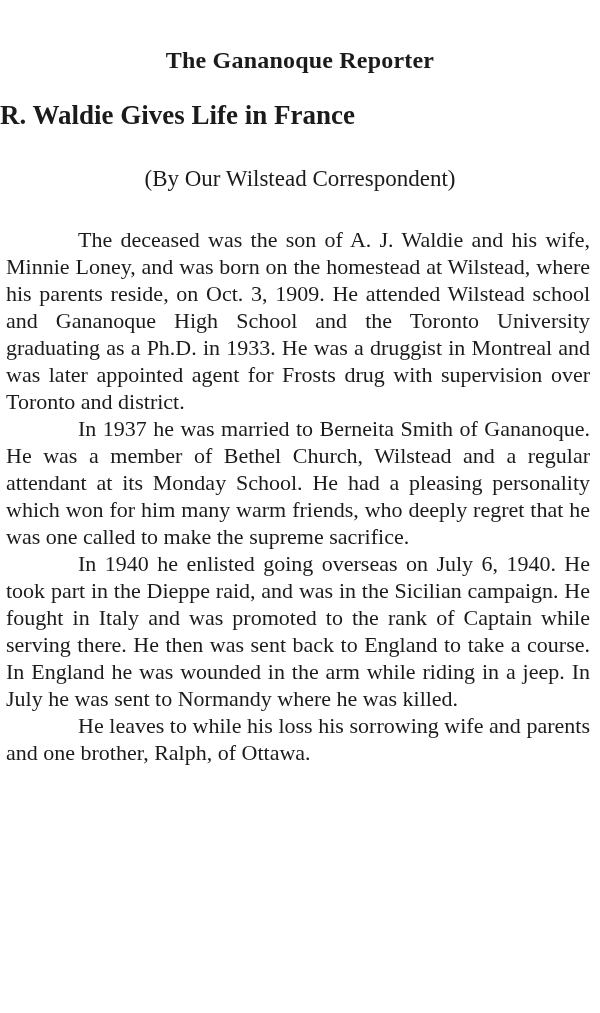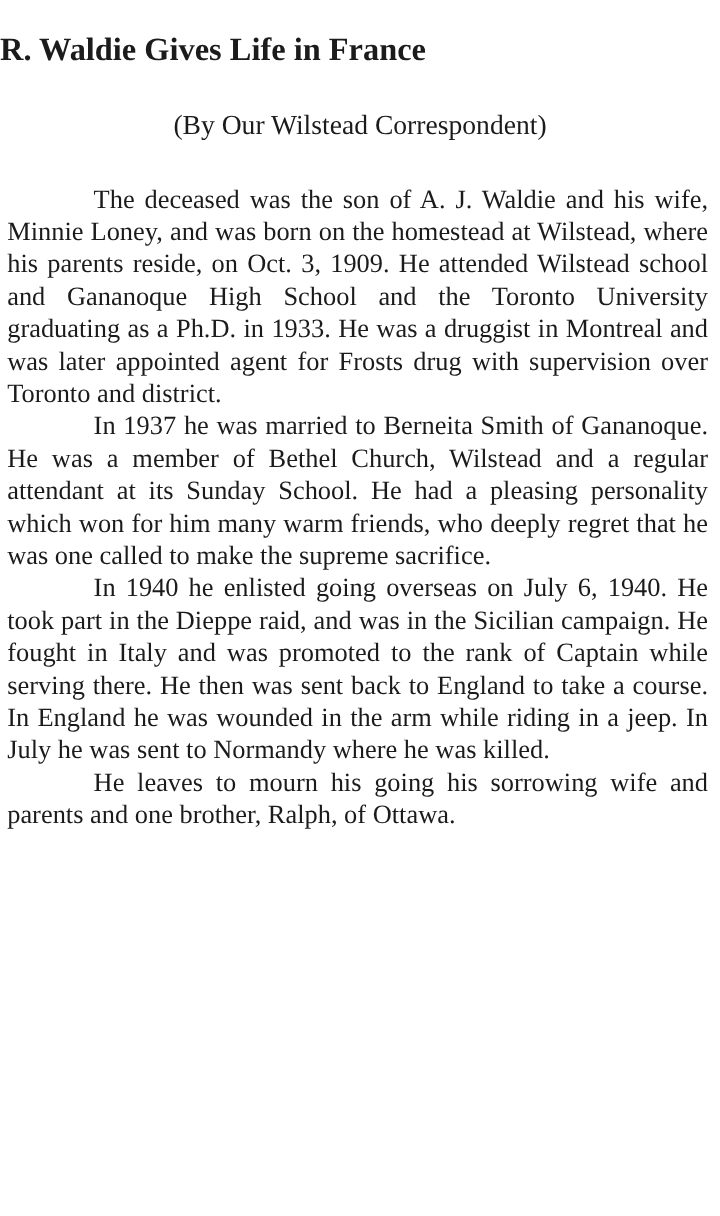--- a/index.html
+++ b/index.html
@@ -46,24 +46,25 @@
   }
   .article-body p {
     margin: 0;
     text-indent: 72px;
   }
 </style>
 </head>
 <body>
 
 <div class="page">
+  <div class="masthead">The Gananoque Reporter</div>
 
   <h1 class="headline">R. Waldie Gives Life in France</h1>
 
   <div class="byline">(By Our Wilstead Correspondent)</div>
 
   <div class="article-body">
     <p>The deceased was the son of A. J. Waldie and his wife, Minnie Loney, and was born on the homestead at Wilstead, where his parents reside, on Oct. 3, 1909.  He attended Wilstead school and Gananoque High School and the Toronto University graduating as a Ph.D. in 1933.  He was a druggist in Montreal and was later appointed agent for Frosts drug with supervision over Toronto and district.</p>
-    <p>In 1937 he was married to Berneita Smith of Gananoque.  He was a member of Bethel Church, Wilstead and a regular attendant at its Sunday School.  He had a pleasing personality which won for him many warm friends, who deeply regret that he was one called to make the supreme sacrifice.</p>
+    <p>In 1937 he was married to Berneita Smith of Gananoque.  He was a member of Bethel Church, Wilstead and a regular attendant at its Monday School.  He had a pleasing personality which won for him many warm friends, who deeply regret that he was one called to make the supreme sacrifice.</p>
     <p>In 1940 he enlisted going overseas on July 6, 1940.  He took part in the Dieppe raid, and was in the Sicilian campaign.  He fought in Italy and was promoted to the rank of Captain while serving there.  He then was sent back to England to take a course.  In England he was wounded in the arm while riding in a jeep.  In July he was sent to Normandy where he was killed.</p>
-    <p>He leaves to mourn his going his sorrowing wife and parents and one brother, Ralph, of Ottawa.</p>
+    <p>He leaves to while his loss his sorrowing wife and parents and one brother, Ralph, of Ottawa.</p>
   </div>
 </div>
 
 </body></html>

